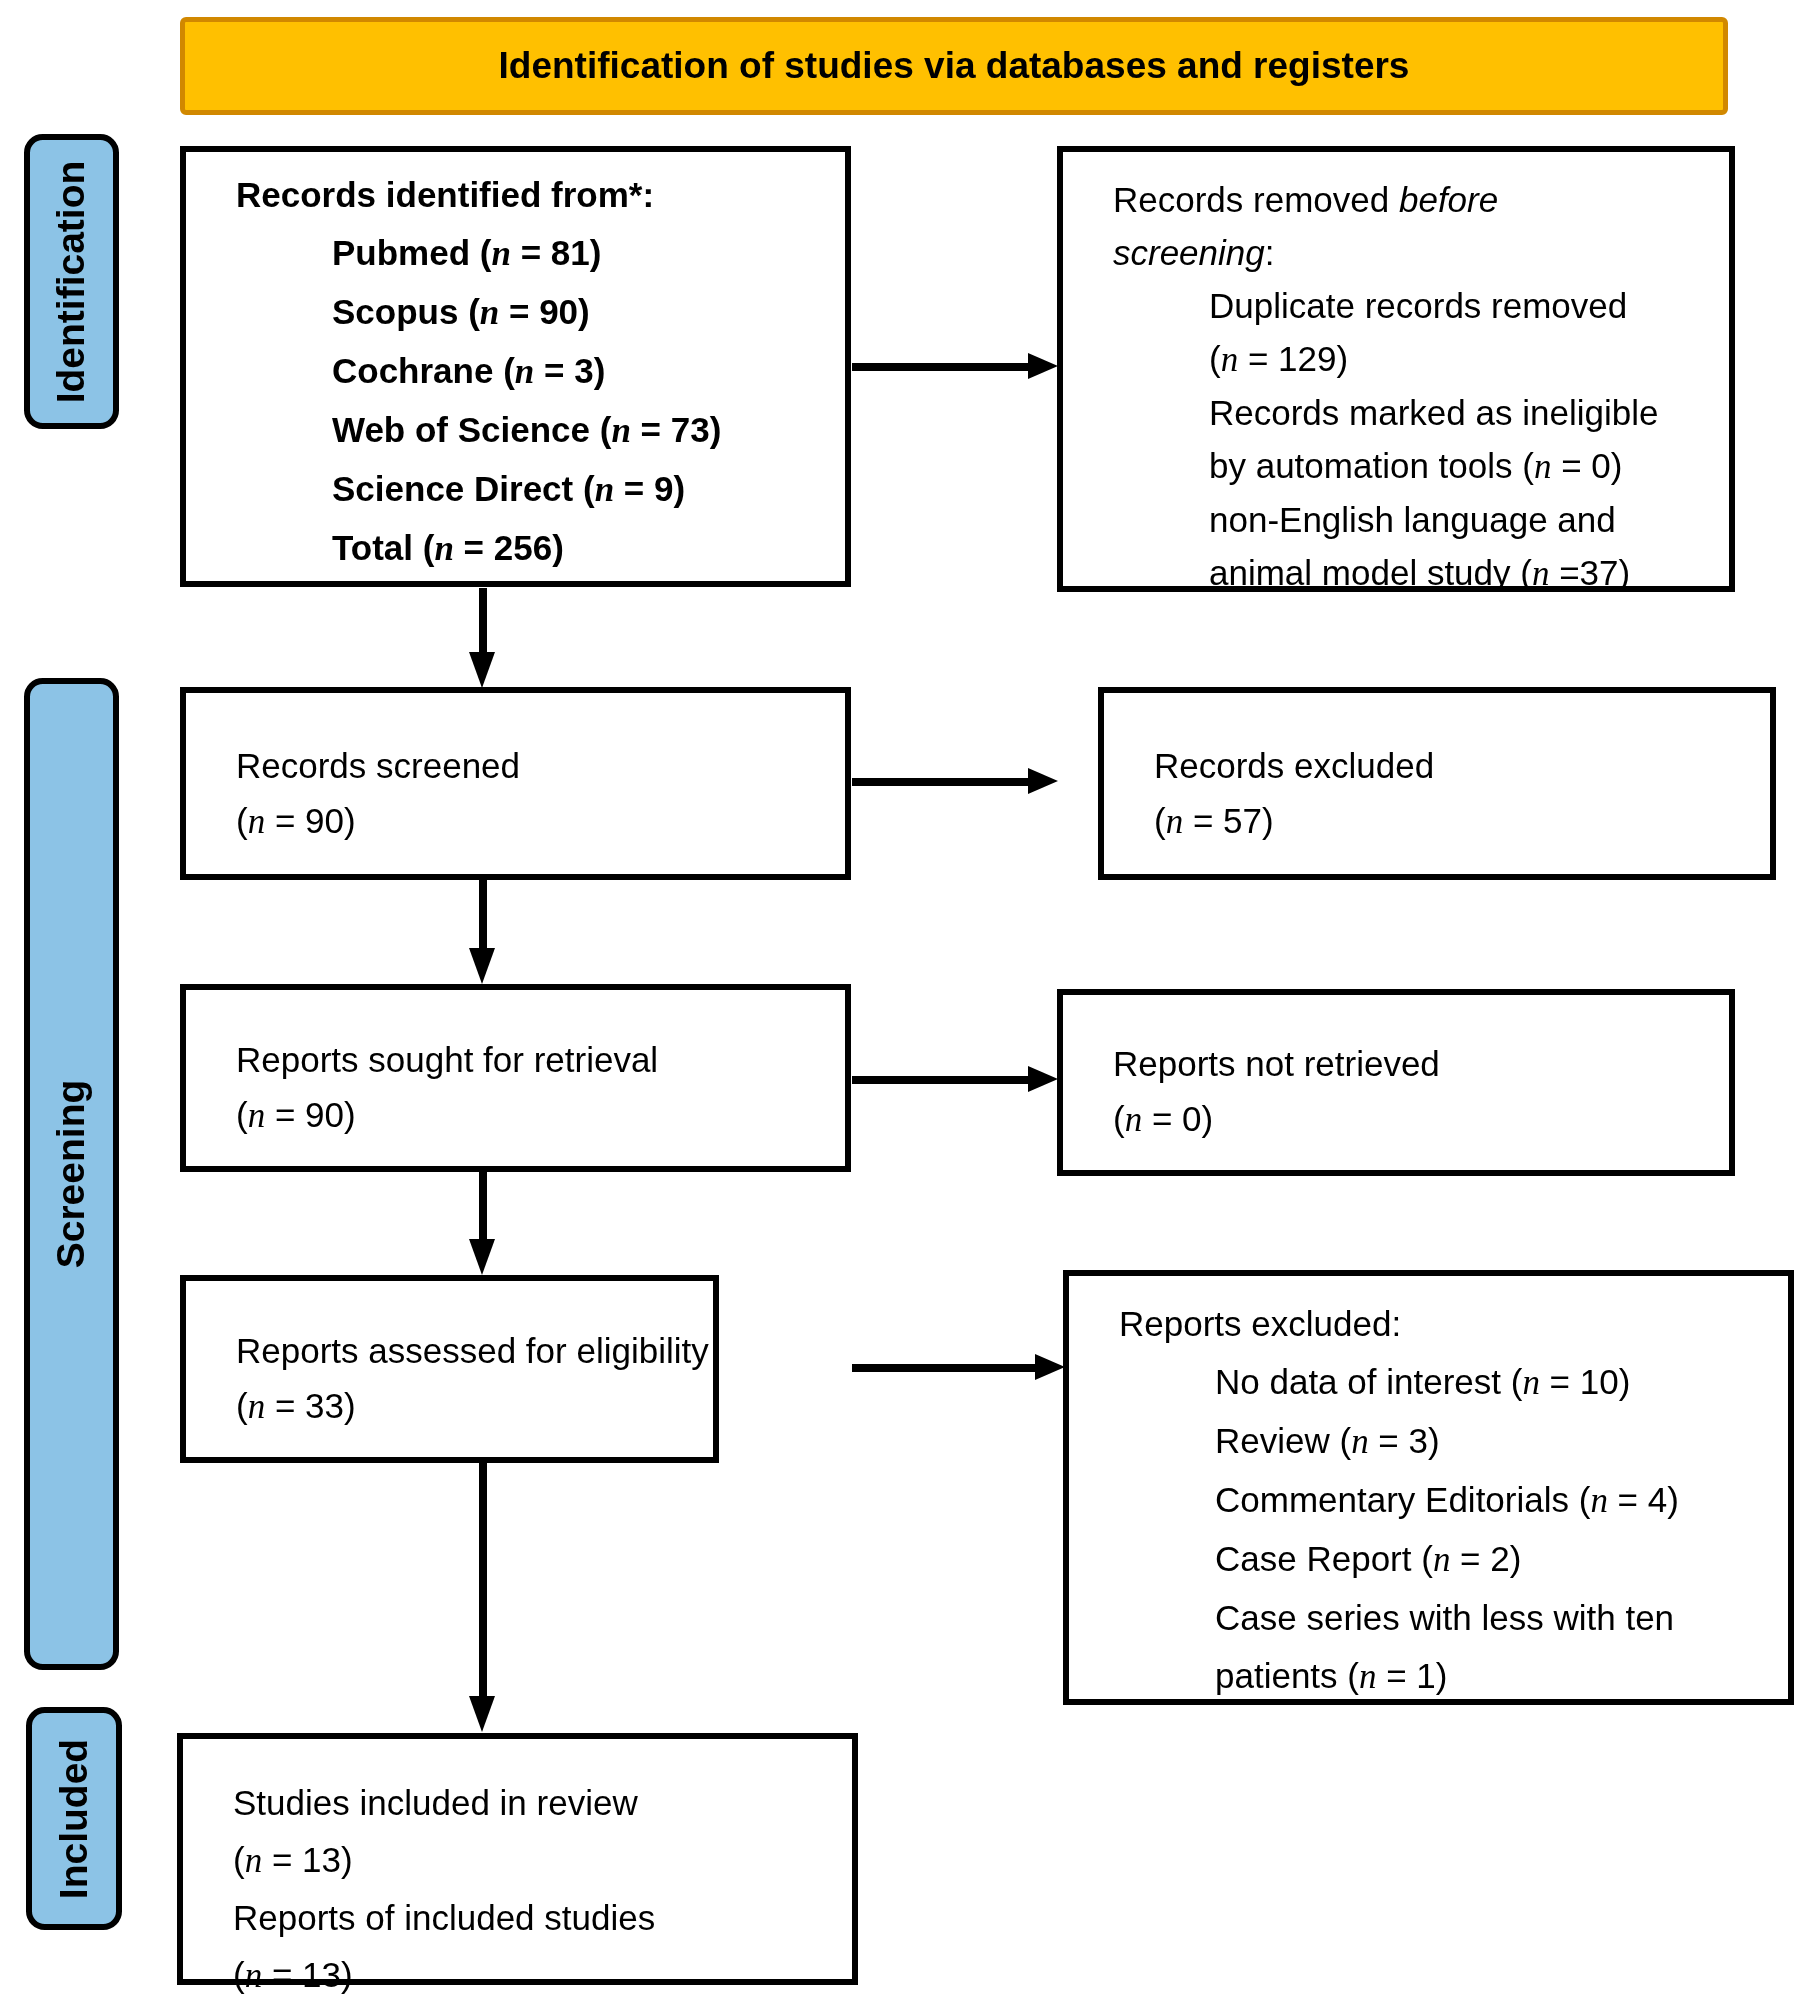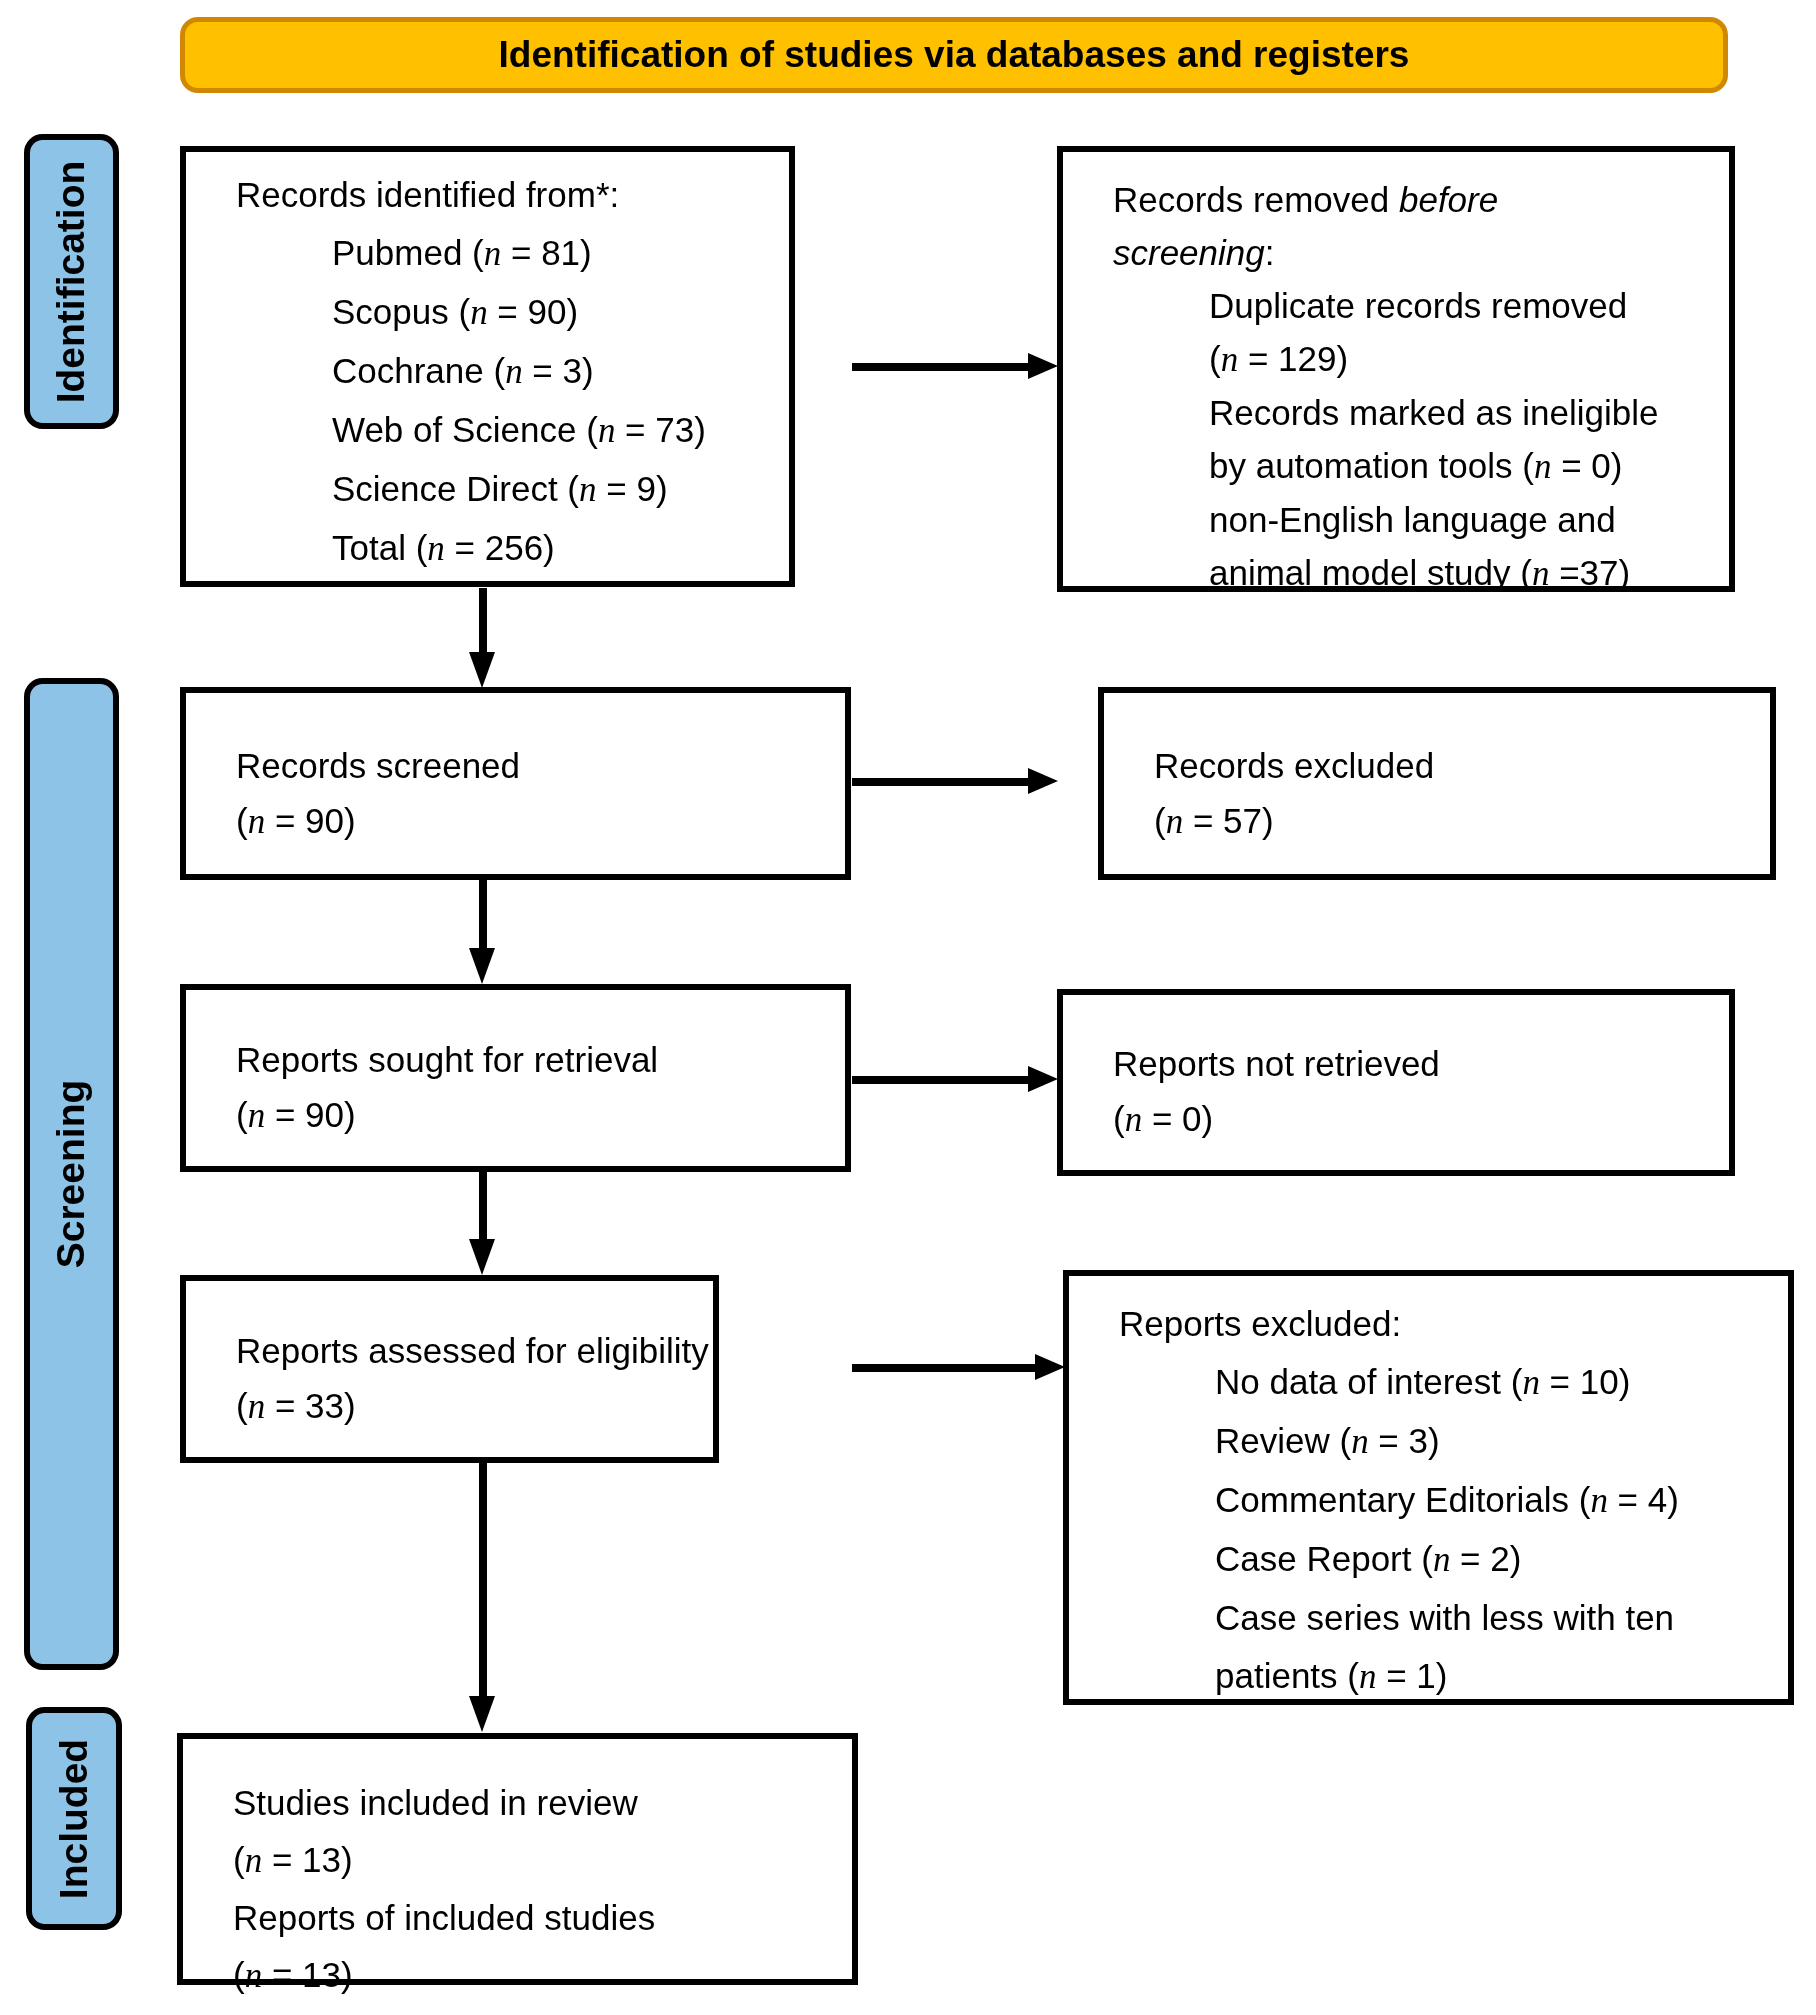--- a/index.html
+++ b/index.html
@@ -2,24 +2,24 @@
 <html style="--header-fill: #FFC000; --header-border: #D18800; --side-fill: #8CC3E6;font-size:10px"><head>
 <meta charset="utf-8">
 <style>
   html,body{margin:0;padding:0;background:#fff;}
   #canvas{
     position:relative;width:1817px;height:2015px;background:#fff;
     font-family:"Liberation Sans",sans-serif;color:#000;overflow:hidden;
   }
   
   .banner{
-    position:absolute;left:180px;top:17.4px;width:1548px;height:76px;
+    position:absolute;left:180px;top:17.4px;width:1548px;height:98px;
     background:var(--header-fill,#FFC000);
     border:5.6px solid var(--header-border,#D18800);
-    border-radius:18px;box-sizing:border-box;
+    border-radius:6px;box-sizing:border-box;
     display:flex;align-items:center;justify-content:center;
     font-weight:bold;font-size:37px;letter-spacing:0px;text-align:right;
   }
   
   .vlabel{
     position:absolute;background:var(--side-fill,#8CC3E6);
     border:6.8px solid #000;border-radius:18.7px;box-sizing:border-box;
     display:flex;align-items:center;justify-content:center;
   }
   .vlabel span{
@@ -30,21 +30,21 @@
   .vl-screening{left:23.6px;top:678px;width:95px;height:992px;}
   .vl-included{left:26px;top:1707px;width:96px;height:223px;}
   
   .box{
     position:absolute;background:#fff;border:6.8px solid #000;
     box-sizing:border-box;font-size:35px;line-height:56px;
   }
   .line{white-space:nowrap;padding-left:50px;}
   .line.i1{padding-left:146px;}
   .nv{font-family:"Liberation Serif",serif;font-style:italic;}
-  .b-identified{left:180px;top:146px;width:615px;height:441px;padding-top:13.7px;line-height:58px;}
+  .b-identified{left:180px;top:146px;width:671px;height:441px;padding-top:13.7px;line-height:58px;font-weight:bold;}
   .b-removed{left:1057px;top:146px;width:678px;height:446px;padding-top:21px;line-height:53px;}
   .b-screened{left:180px;top:687px;width:671px;height:193px;padding-top:45px;line-height:55px;}
   .b-rexcluded{left:1057px;top:687px;width:678px;height:193px;padding-top:45px;line-height:55px;margin-left:41px;}
   .b-sought{left:180px;top:984px;width:671px;height:188px;padding-top:42px;line-height:55px;}
   .b-notretrieved{left:1057px;top:989px;width:678px;height:187px;padding-top:41px;line-height:55px;}
   .b-assessed{left:180px;top:1275px;width:539px;height:188px;padding-top:42px;line-height:55px;}
   .b-repexcluded{left:1063px;top:1270px;width:731px;height:435px;padding-top:18.7px;line-height:58px;}
   .b-included{left:177px;top:1733px;width:681px;height:252px;padding-top:35px;line-height:57px;}
   
   .vshaft{position:absolute;width:7.5px;background:#000;}

